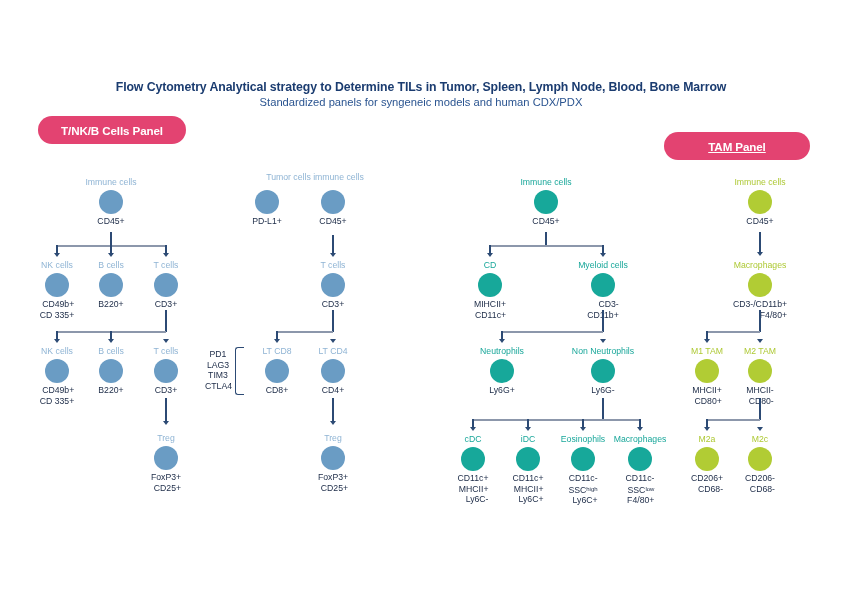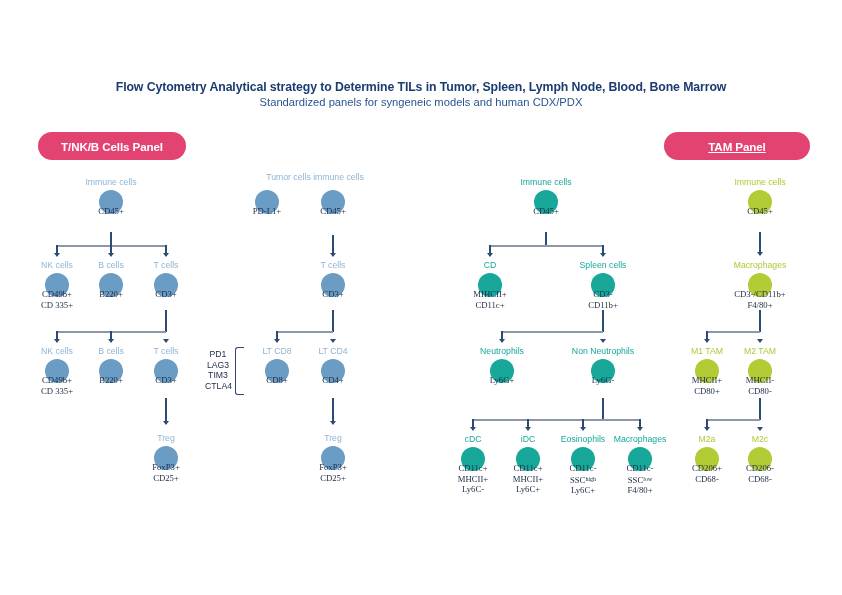--- a/index.html
+++ b/index.html
@@ -36,22 +36,22 @@
     position: absolute; left: 50%; transform: translateX(-50%);
     bottom: 100%; margin-bottom: 2px;
     white-space: nowrap; font-size: 8.7px; line-height: 11px; margin-top: 36px;
   }
   .dot {
     width: 24px; height: 24px; border-radius: 50%;
     position: absolute; left: 50%; transform: translateX(-50%); top: 0;
   }
   .node .mark {
     position: absolute; left: 50%; transform: translateX(-50%);
-    top: 16px; white-space: nowrap;
-    color: #1b2a46; font-size: 8.7px; line-height: 10.5px; text-align: center; font-family: Liberation Serif, serif;
+    top: 26px; white-space: nowrap;
+    color: #1b2a46; font-size: 8.7px; line-height: 10.5px; text-align: right;
   }
   .mark sup { font-size: 6px; vertical-align: 0.35em; }
 
   
   .p-blue .dot { background: #6a9cc4; }
   .p-blue .cap { color: #8fb4d4; }
   .p-teal .dot { background: #17a89a; }
   .p-teal .cap { color: #19a79a; }
   .p-lime .dot { background: #b1cc34; }
   .p-lime .cap { color: #aec935; }
@@ -78,21 +78,21 @@
   }
 </style>
 </head>
 <body>
 
 <div id="canvas">
 
   <div class="title" style="top:80px;">Flow Cytometry Analytical strategy to Determine TILs in Tumor, Spleen, Lymph Node, Blood, Bone Marrow</div>
   <div class="subtitle" style="top:96px;">Standardized panels for syngeneic models and human CDX/PDX</div>
 
-  <div class="pill" style="left:38px;  width:148px; top:132px;">T/NK/B Cells Panel</div>
+  <div class="pill" style="left:38px;  width:148px; top:116px;">T/NK/B Cells Panel</div>
   <div class="pill" style="left:664px; width:146px; top:132px;text-decoration:underline;">TAM Panel</div>
 
   <div class="node p-blue" style="left:111px; top:190px;">
     <span class="cap">Immune cells</span>
     <span class="dot"></span>
     <span class="mark">CD45+</span>
   </div>
 
   <div class="vline" style="left:110px; top:232px; height:14px;"></div>
   <div class="hline" style="left:57px;  top:245px; width:109px;"></div>
@@ -214,21 +214,21 @@
   <div class="vline" style="left:602px; top:245px; height:10px;"></div>
   <div class="arrow" style="left:490px; top:253px;"></div>
   <div class="arrow" style="left:603px; top:253px;"></div>
 
   <div class="node p-teal" style="left:490px; top:273px;">
     <span class="cap">CD</span>
     <span class="dot"></span>
     <span class="mark">MIHCII+<br>CD11c+</span>
   </div>
   <div class="node p-teal" style="left:603px; top:273px;">
-    <span class="cap">Spleen cells</span>
+    <span class="cap">Myeloid cells</span>
     <span class="dot"></span>
     <span class="mark">CD3-<br>CD11b+</span>
   </div>
 
   <div class="vline" style="left:602px; top:310px; height:22px;"></div>
   <div class="hline" style="left:502px; top:331px; width:101px;"></div>
   <div class="vline" style="left:501px; top:331px; height:10px;"></div>
   <div class="arrow" style="left:502px; top:339px;"></div>
   <div class="arrow" style="left:603px; top:339px;"></div>
 

